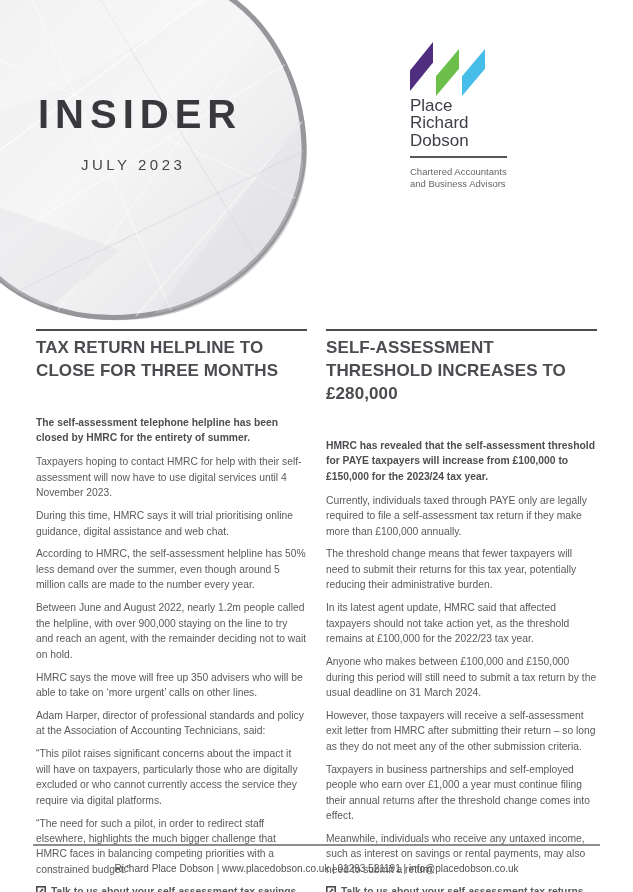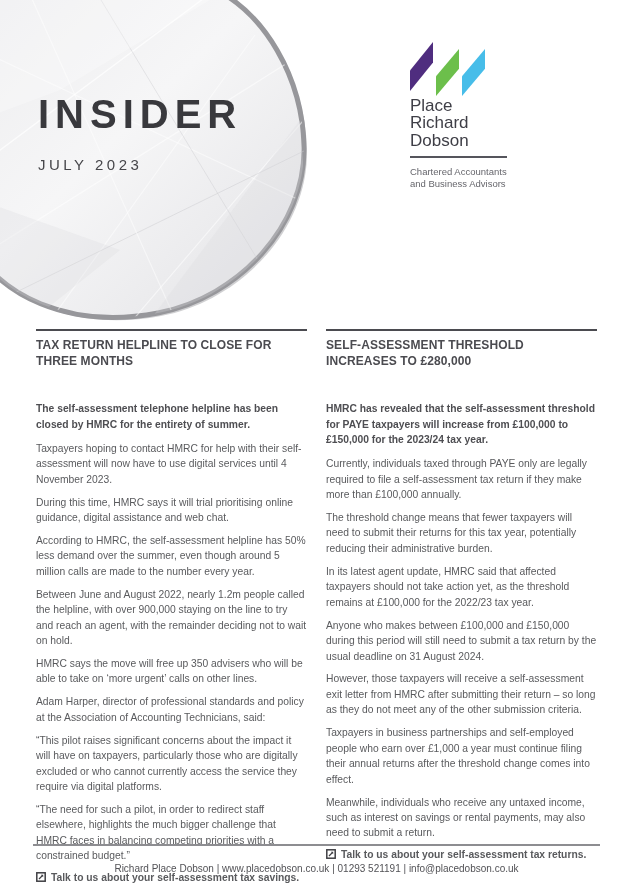--- a/index.html
+++ b/index.html
@@ -16,21 +16,21 @@
   
   .blob-svg { position: absolute; left: 0; top: 0; }
   .masthead-text { position: absolute; left: 38px; top: 94px; }
   .masthead-title {
     font-size: 40px; font-weight: 700; letter-spacing: 6px;
     color: #39393d; line-height: 1;
   }
   .masthead-issue {
     margin-top: 22px;
     font-size: 15px; letter-spacing: 3.5px;
-    color: #46464a; font-weight: 400;
+    color: #46464a; font-weight: 400; margin-left: 43px;
   }
 
   
   .brand { position: absolute; left: 410px; top: 42px; width: 140px; }
   .slashes { position: relative; height: 55px; }
   .slash { position: absolute; width: 23px; height: 47px;
            clip-path: polygon(0 58%, 100% 0, 100% 42%, 0 100%); }
   .slash-1 { left: 0;   top: 0;  height: 49px; }
   .slash-2 { left: 26px; top: 7px; }
   .slash-3 { left: 52px; top: 7px; }
@@ -39,21 +39,21 @@
   .brand-tagline { font-size: 9.5px; line-height: 11.5px; color: #66666c; }
 
   
   .articles {
     position: absolute; left: 36px; top: 329px; width: 561px;
     display: flex; gap: 19px;
   }
   .col { width: 271px; border-top: 2px solid #4b4b50; }
   .col h2 {
     margin: 6px 0 10px;
-    font-size: 12px; font-weight: 700; letter-spacing: 0.1px;
+    font-size: 17px; font-weight: 700; letter-spacing: 0.1px;
     color: #4b4b50; line-height: 1.35;
   }
   .col p { font-size: 10.3px; line-height: 1.5; margin: 0 0 7.5px; color: #595a5d; }
   .col p.lead { font-weight: 700; color: #4e4e52; margin-bottom: 8.5px; margin-top: 32px; }
   .cta { display: flex; align-items: flex-start; gap: 5px; font-weight: 700; color: #4a4a4e; margin-top: 3px; }
   .cta .ico { flex: 0 0 auto; margin-top: 1px; }
   .cta span.txt { font-size: 10.3px; line-height: 1.4; }
 
   
   .footer { position: absolute; left: 33px; right: 33px; top: 844px; border-top: 2px solid #8d8d91; }
@@ -137,21 +137,21 @@
         <span class="txt">Talk to us about your self-assessment tax savings.</span>
       </p>
     </article>
 
     <article class="col">
       <h2>SELF-ASSESSMENT THRESHOLD INCREASES TO £280,000</h2>
       <p class="lead">HMRC has revealed that the self-assessment threshold for PAYE taxpayers will increase from £100,000 to £150,000 for the 2023/24 tax year.</p>
       <p>Currently, individuals taxed through PAYE only are legally required to file a self-assessment tax return if they make more than £100,000 annually.</p>
       <p>The threshold change means that fewer taxpayers will need to submit their returns for this tax year, potentially reducing their administrative burden.</p>
       <p>In its latest agent update, HMRC said that affected taxpayers should not take action yet, as the threshold remains at £100,000 for the 2022/23 tax year.</p>
-      <p>Anyone who makes between £100,000 and £150,000 during this period will still need to submit a tax return by the usual deadline on 31 August 2024.</p>
+      <p>Anyone who makes between £100,000 and £150,000 during this period will still need to submit a tax return by the usual deadline on 31 March 2024.</p>
       <p>However, those taxpayers will receive a self-assessment exit letter from HMRC after submitting their return – so long as they do not meet any of the other submission criteria.</p>
       <p>Taxpayers in business partnerships and self-employed people who earn over £1,000 a year must continue filing their annual returns after the threshold change comes into effect.</p>
       <p>Meanwhile, individuals who receive any untaxed income, such as interest on savings or rental payments, may also need to submit a return.</p>
       <p class="cta">
         <svg class="ico" width="10" height="10" viewBox="0 0 10 10">
           <rect x="0.8" y="0.8" width="8.4" height="8.4" fill="#ffffff" stroke="#3e3e43" stroke-width="1.5"></rect>
           <line x1="3" y1="7" x2="6.6" y2="3.4" stroke="#3e3e43" stroke-width="1.3"></line>
           <polygon points="7.2,2.8 7.2,5.2 4.8,2.8" fill="#3e3e43"></polygon>
         </svg>
         <span class="txt">Talk to us about your self-assessment tax returns.</span>

